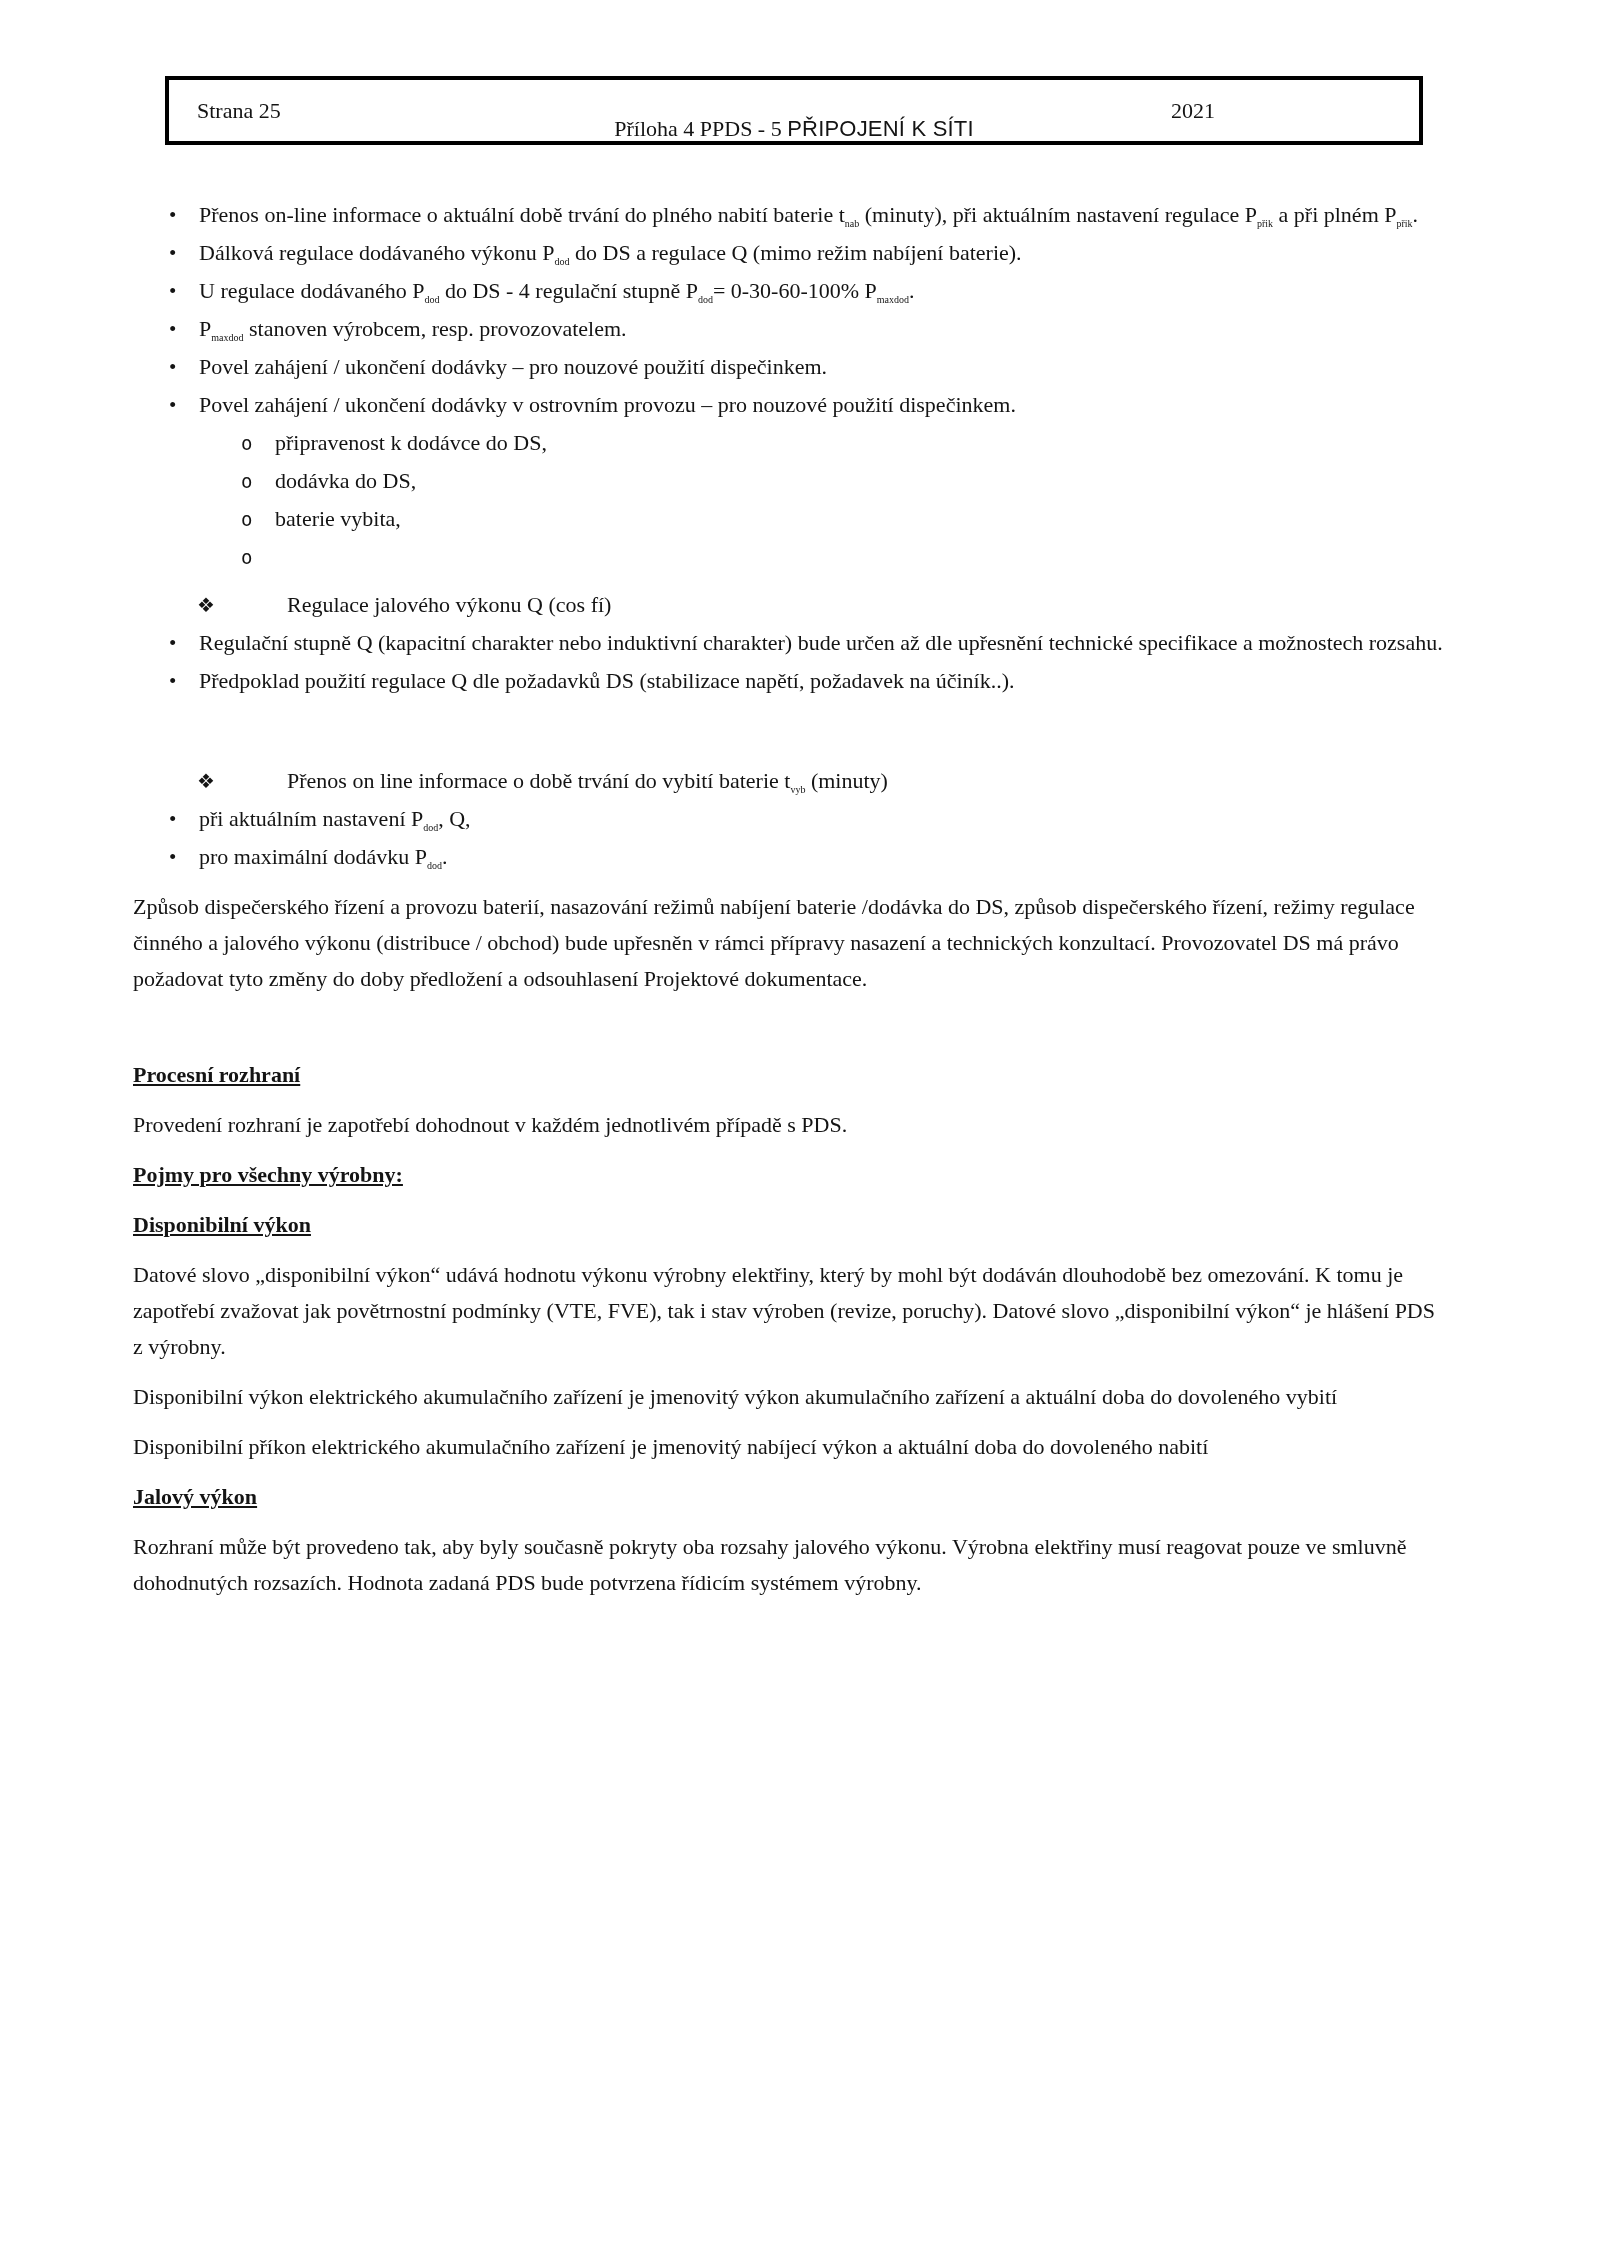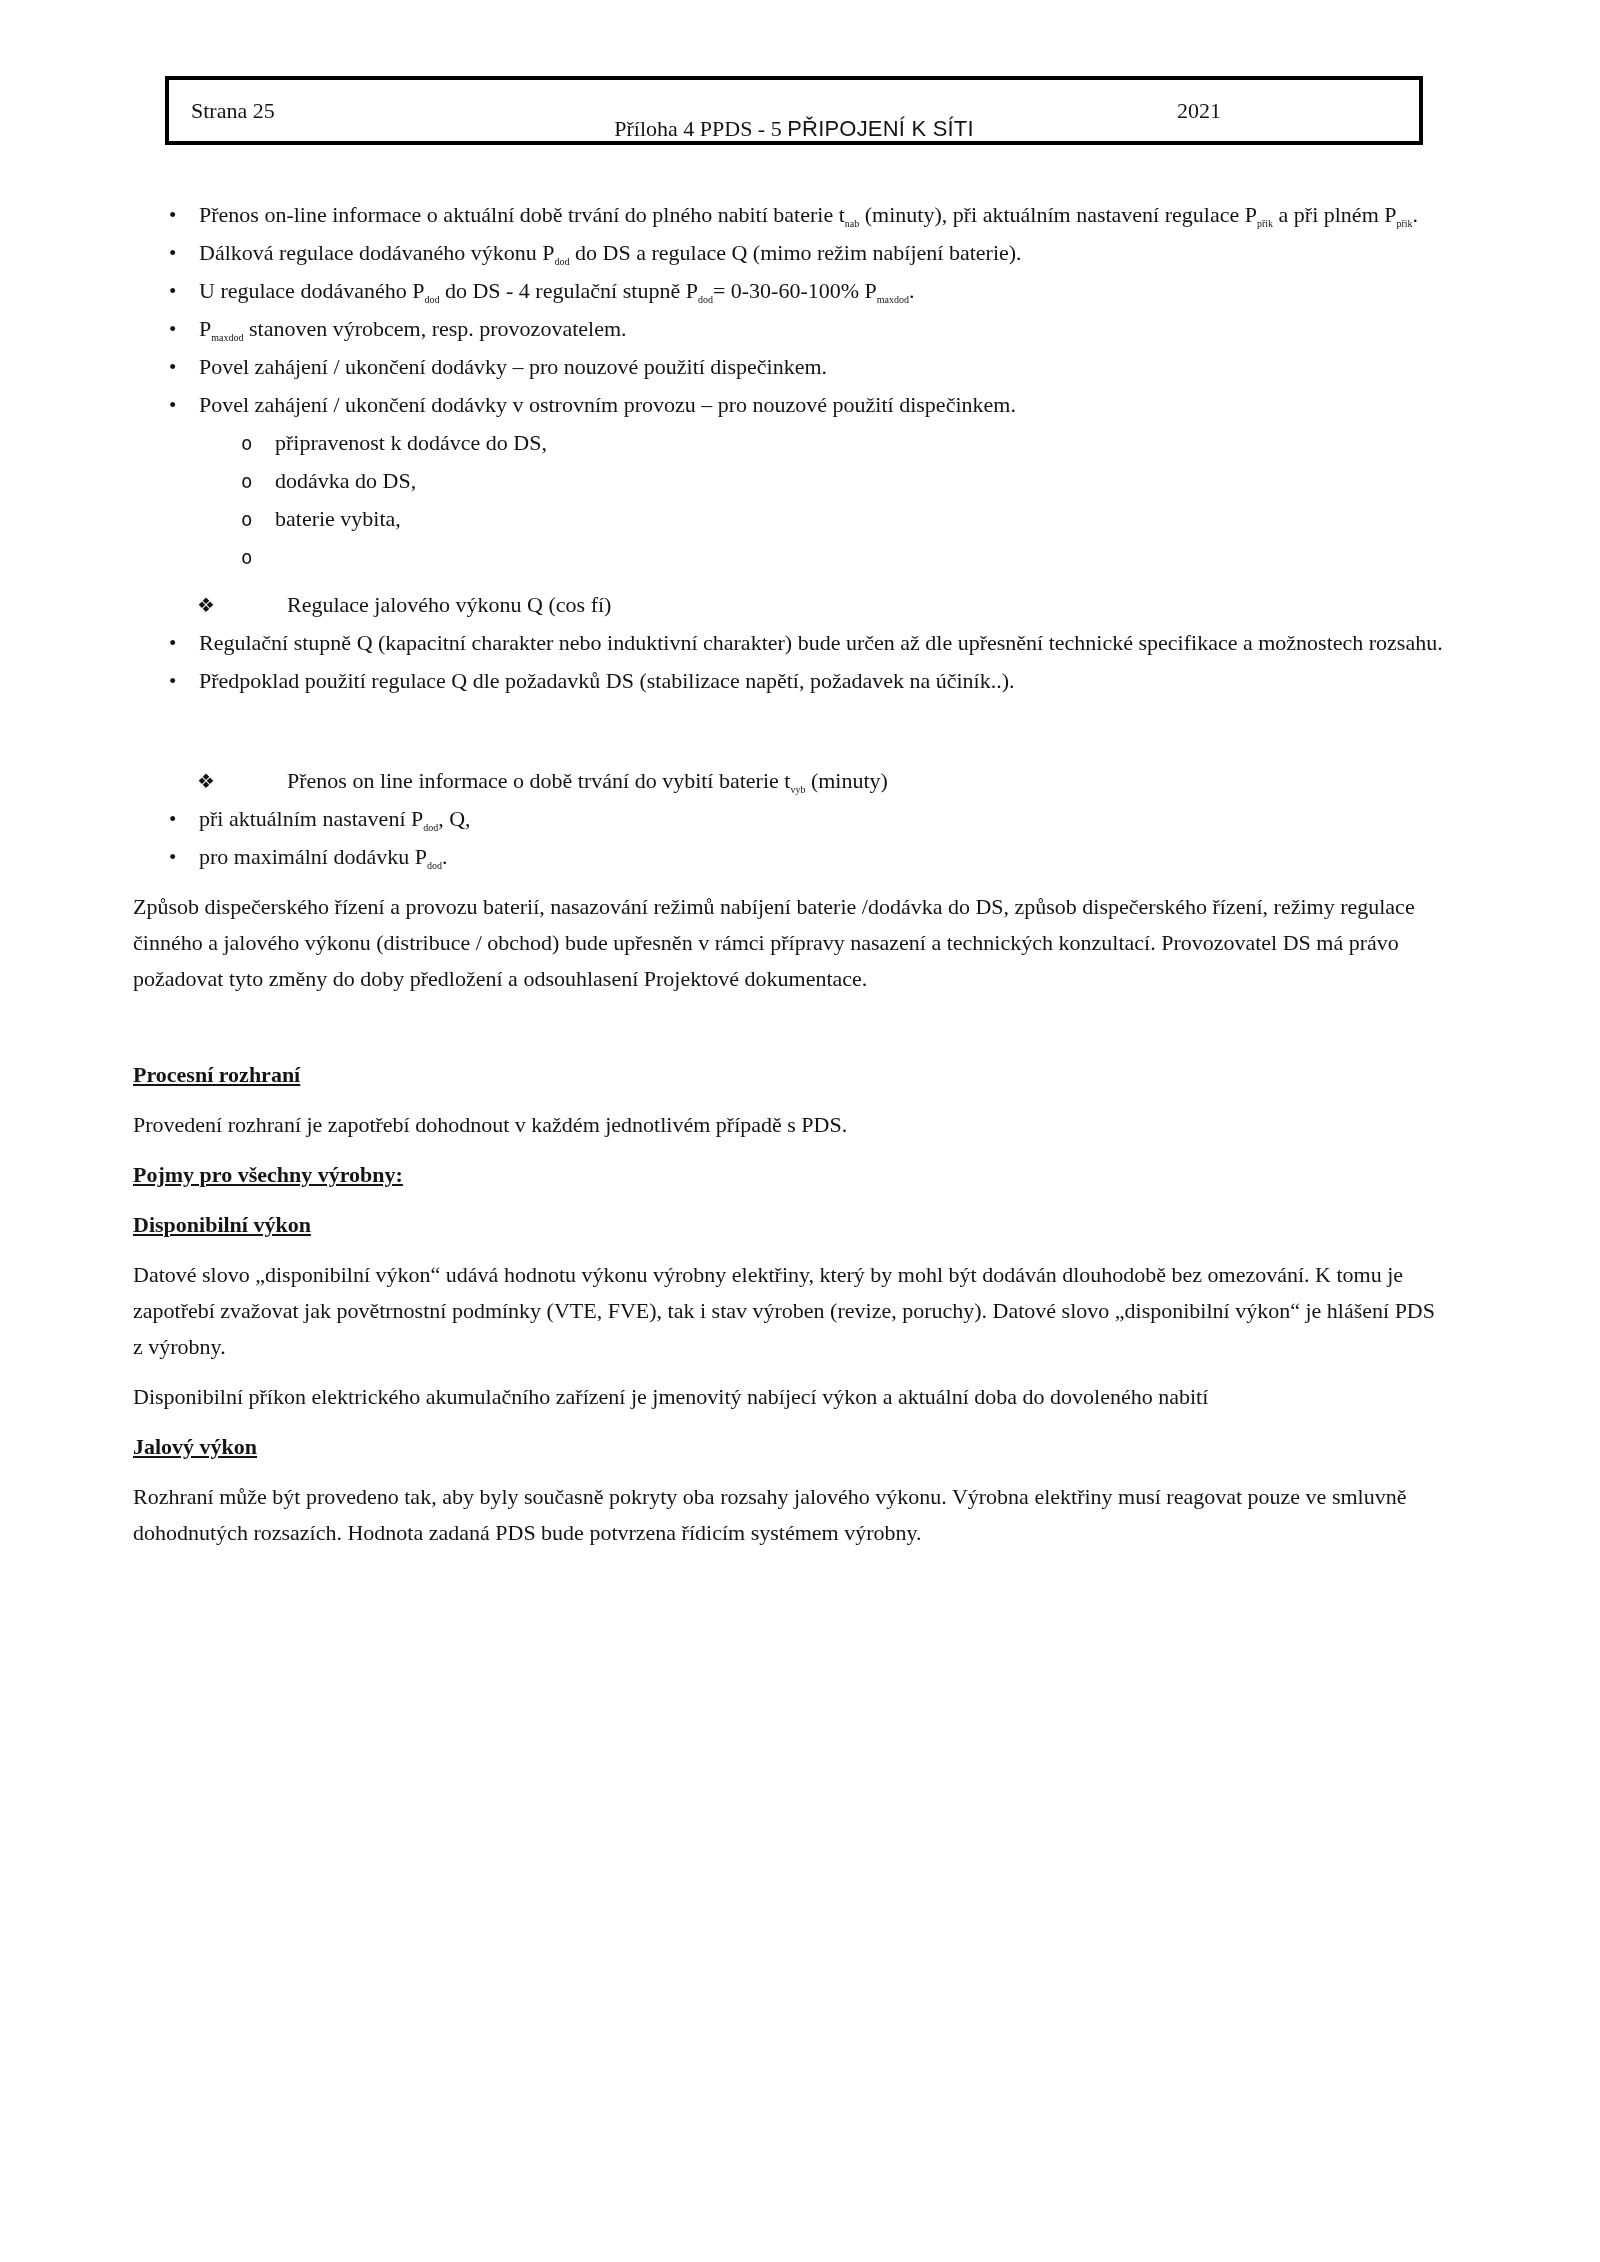--- a/index.html
+++ b/index.html
@@ -12,21 +12,21 @@
     position:relative;
     overflow:hidden;
   }
   
   .headbox {
     margin:76px 177px 0 165px;
     border:4px solid #000;
     height:69px;
     box-sizing:border-box;
     display:flex; align-items:center;
-    padding:0 22px;
+    padding:0 28px;
   }
   .hb-left  { width:220px; }
   .hb-center{ flex:1; text-align:center; white-space:nowrap;margin-top:36px; }
   .hb-center .sans { font-family:"Liberation Sans", sans-serif; letter-spacing:0.2px; }
   .hb-right { width:220px; }
 
   
   .content { margin:52px 0 0 133px; max-width:1310px; }
 
   
@@ -134,19 +134,20 @@
 
   <p>Způsob dispečerského řízení a provozu baterií, nasazování režimů nabíjení baterie /dodávka do DS, způsob dispečerského řízení, režimy regulace činného a jalového výkonu (distribuce / obchod) bude upřesněn v rámci přípravy nasazení a technických konzultací. Provozovatel DS má právo požadovat tyto změny do doby předložení a odsouhlasení Projektové dokumentace.</p>
 
   <div class="h mt-big">Procesní rozhraní</div>
   <p>Provedení rozhraní je zapotřebí dohodnout v každém jednotlivém případě s PDS.</p>
 
   <div class="h">Pojmy pro všechny výrobny:</div>
 
   <div class="h">Disponibilní výkon</div>
   <p>Datové slovo „disponibilní výkon“ udává hodnotu výkonu výrobny elektřiny, který by mohl být dodáván dlouhodobě bez omezování. K tomu je zapotřebí zvažovat jak povětrnostní podmínky (VTE, FVE), tak i stav výroben (revize, poruchy). Datové slovo „disponibilní výkon“ je hlášení PDS z výrobny.</p>
+  <p>Disponibilní výkon elektrického akumulačního zařízení je jmenovitý výkon akumulačního zařízení a aktuální doba do dovoleného vybití</p>
   <p>Disponibilní příkon elektrického akumulačního zařízení je jmenovitý nabíjecí výkon a aktuální doba do dovoleného nabití</p>
 
   <div class="h">Jalový výkon</div>
   <p>Rozhraní může být provedeno tak, aby byly současně pokryty oba rozsahy jalového výkonu. Výrobna elektřiny musí reagovat pouze ve smluvně dohodnutých rozsazích. Hodnota zadaná PDS bude potvrzena řídicím systémem výrobny.</p>
 
 
 </div>
 
 </body></html>

